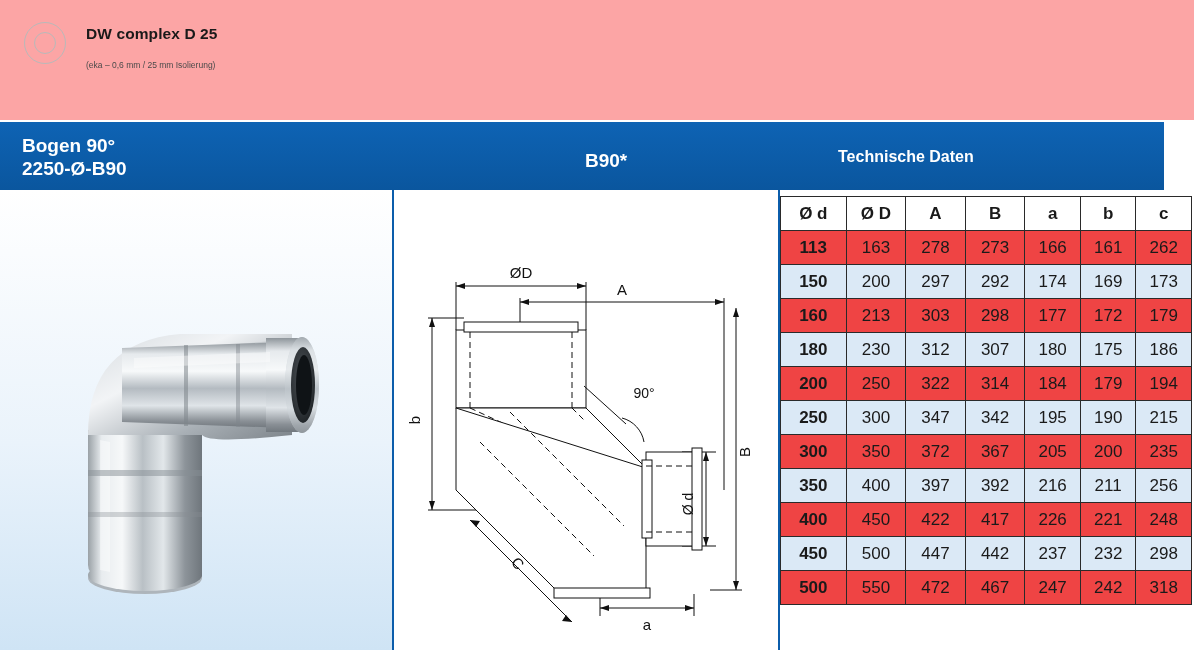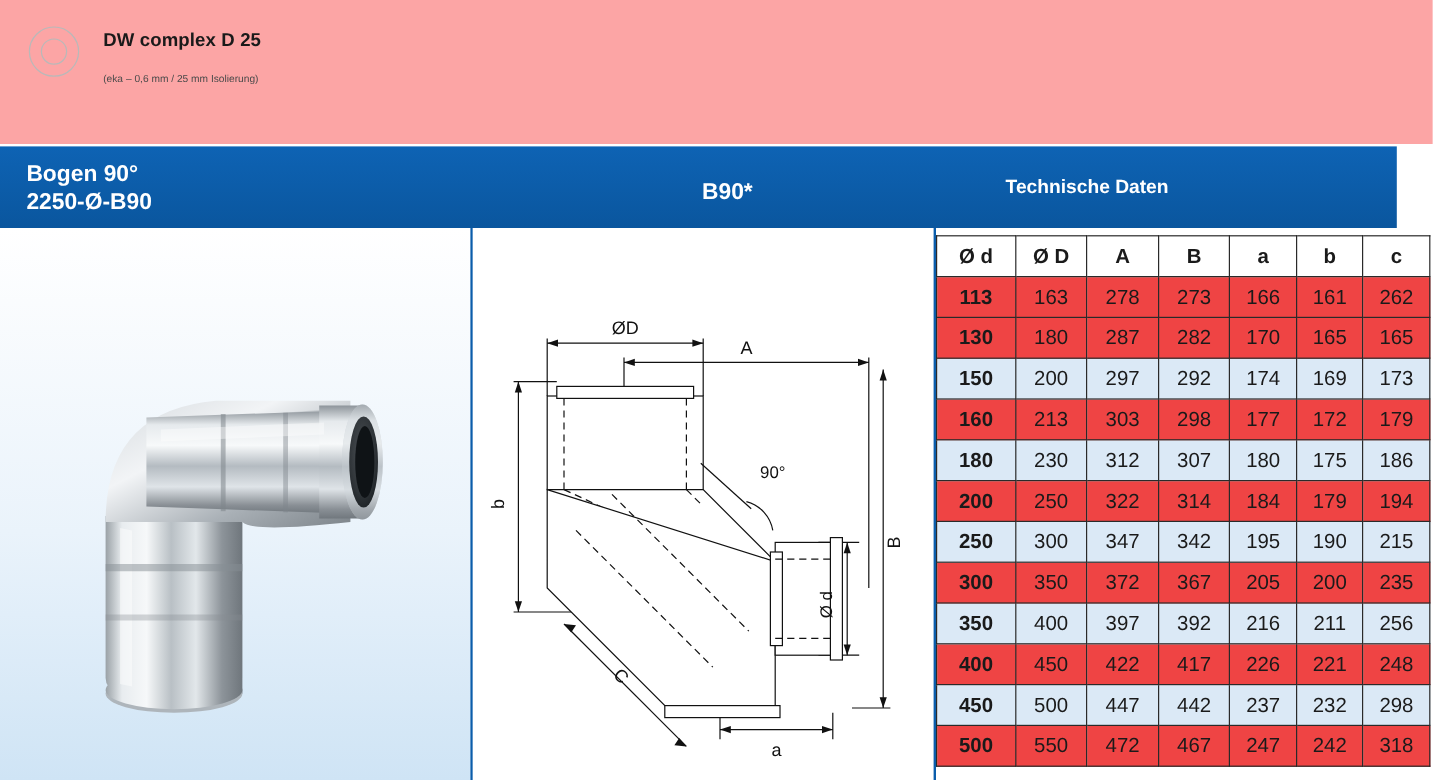--- a/index.html
+++ b/index.html
@@ -352,29 +352,20 @@
   <tbody>
     <tr class="plain">
       <td class="first-col">113</td>
       <td>163</td>
       <td>278</td>
       <td>273</td>
       <td>166</td>
       <td>161</td>
       <td>262</td>
     </tr>
-    <tr class="plain">
-      <td class="first-col">130</td>
-      <td>180</td>
-      <td>287</td>
-      <td>282</td>
-      <td>170</td>
-      <td>165</td>
-      <td>165</td>
-    </tr>
     <tr class="alt">
       <td class="first-col">150</td>
       <td>200</td>
       <td>297</td>
       <td>292</td>
       <td>174</td>
       <td>169</td>
       <td>173</td>
     </tr>
     <tr class="plain">

